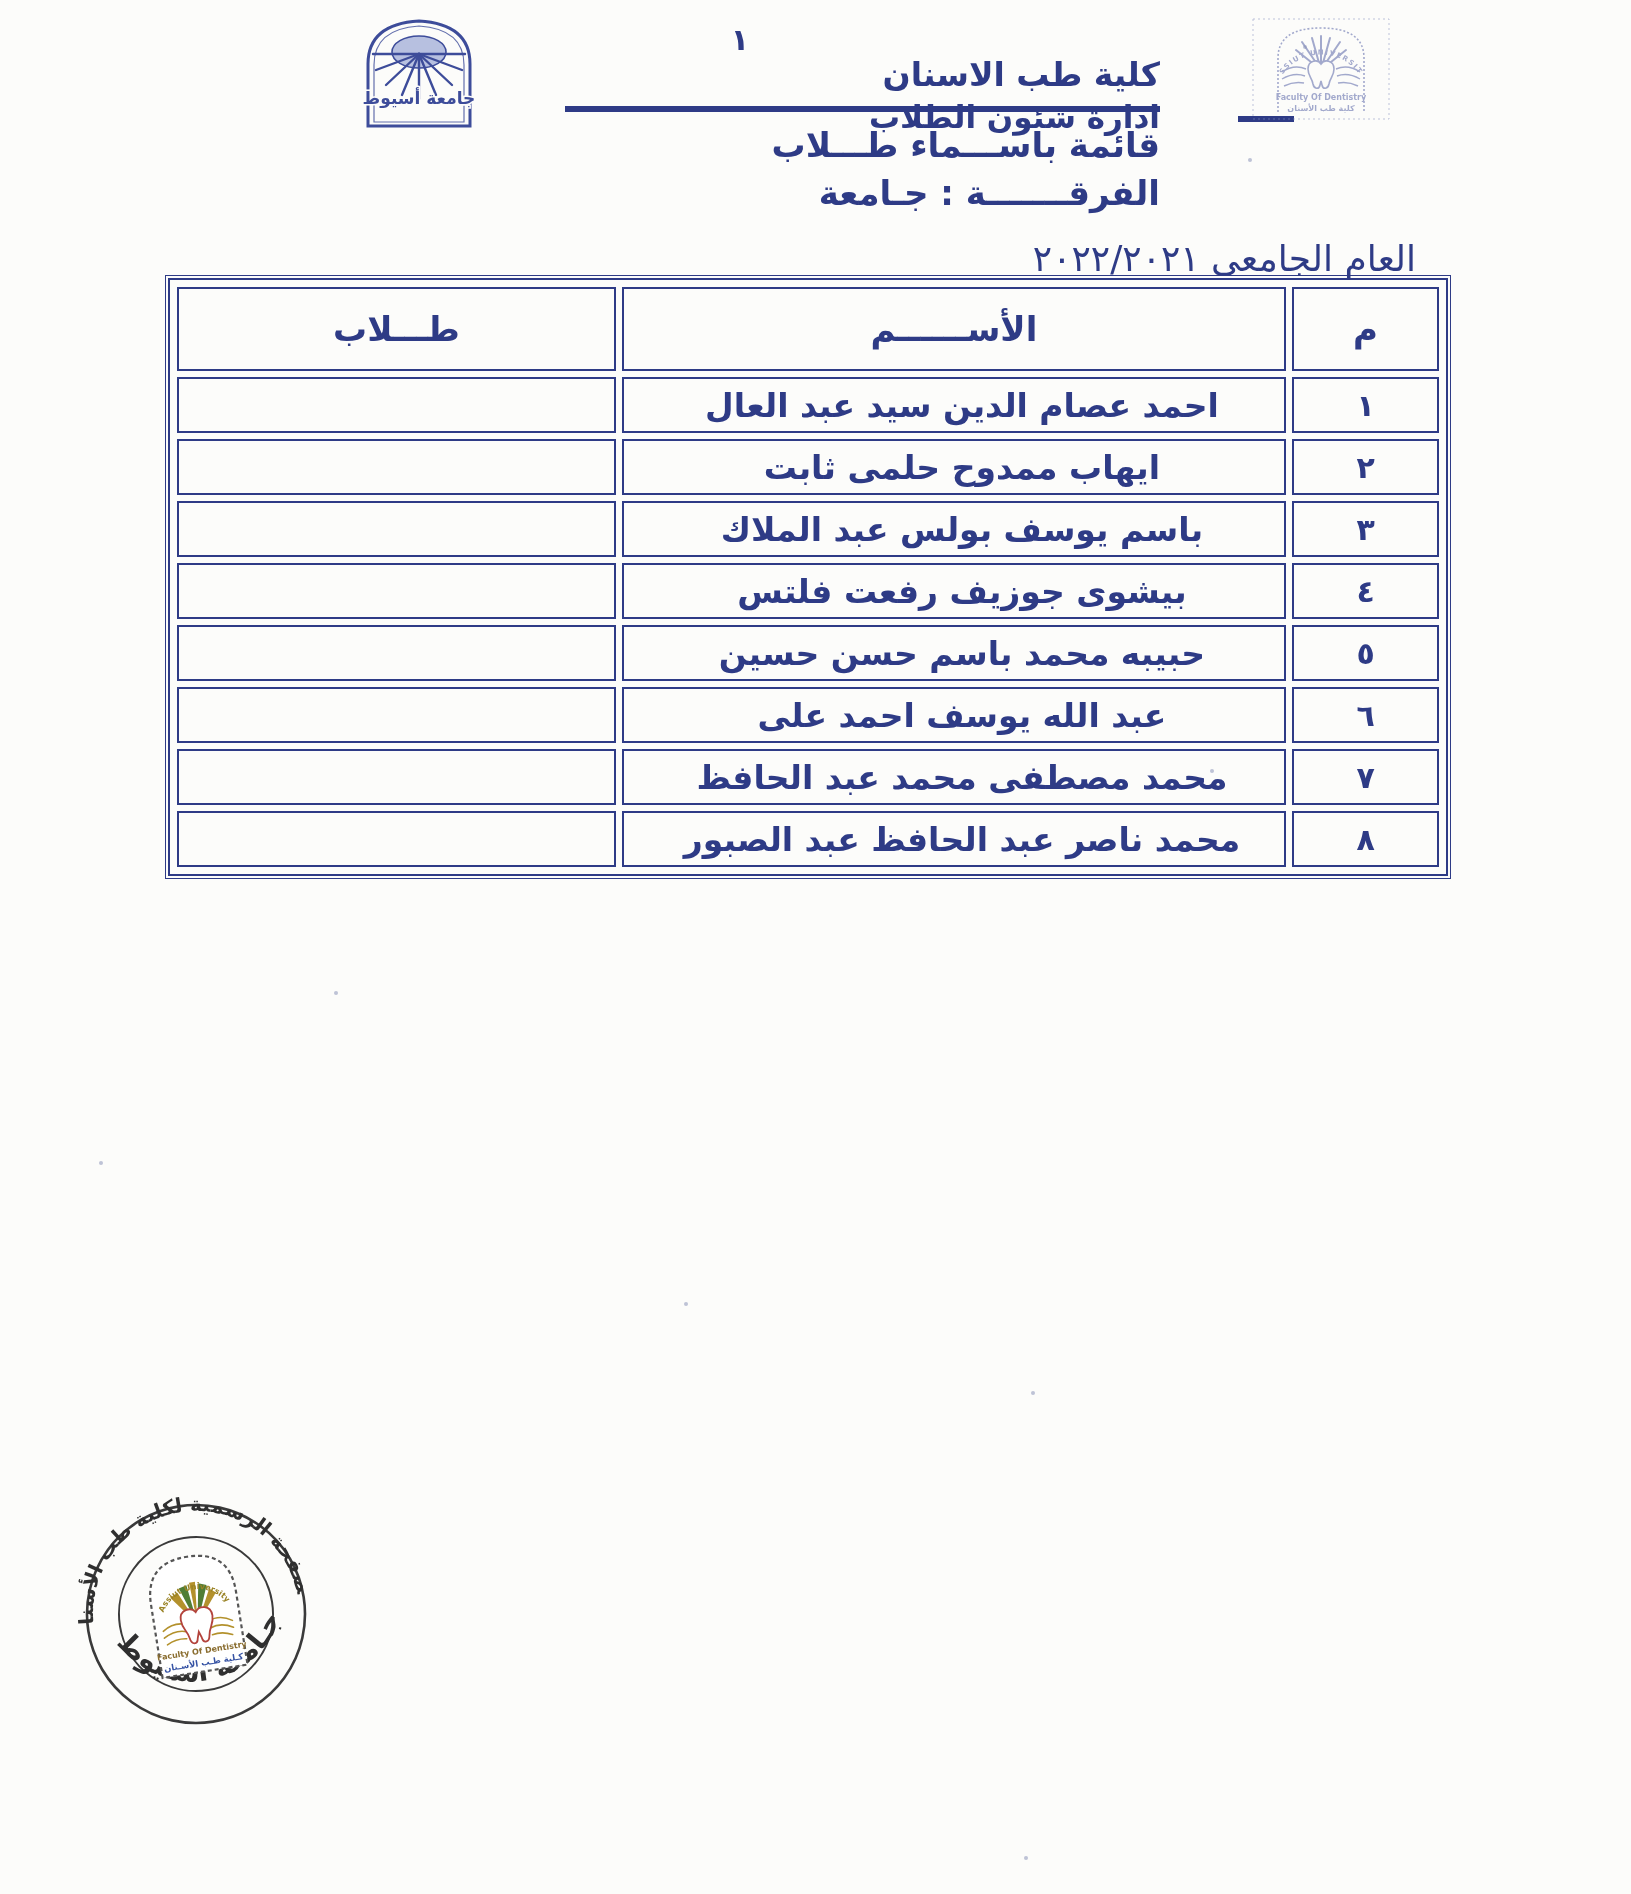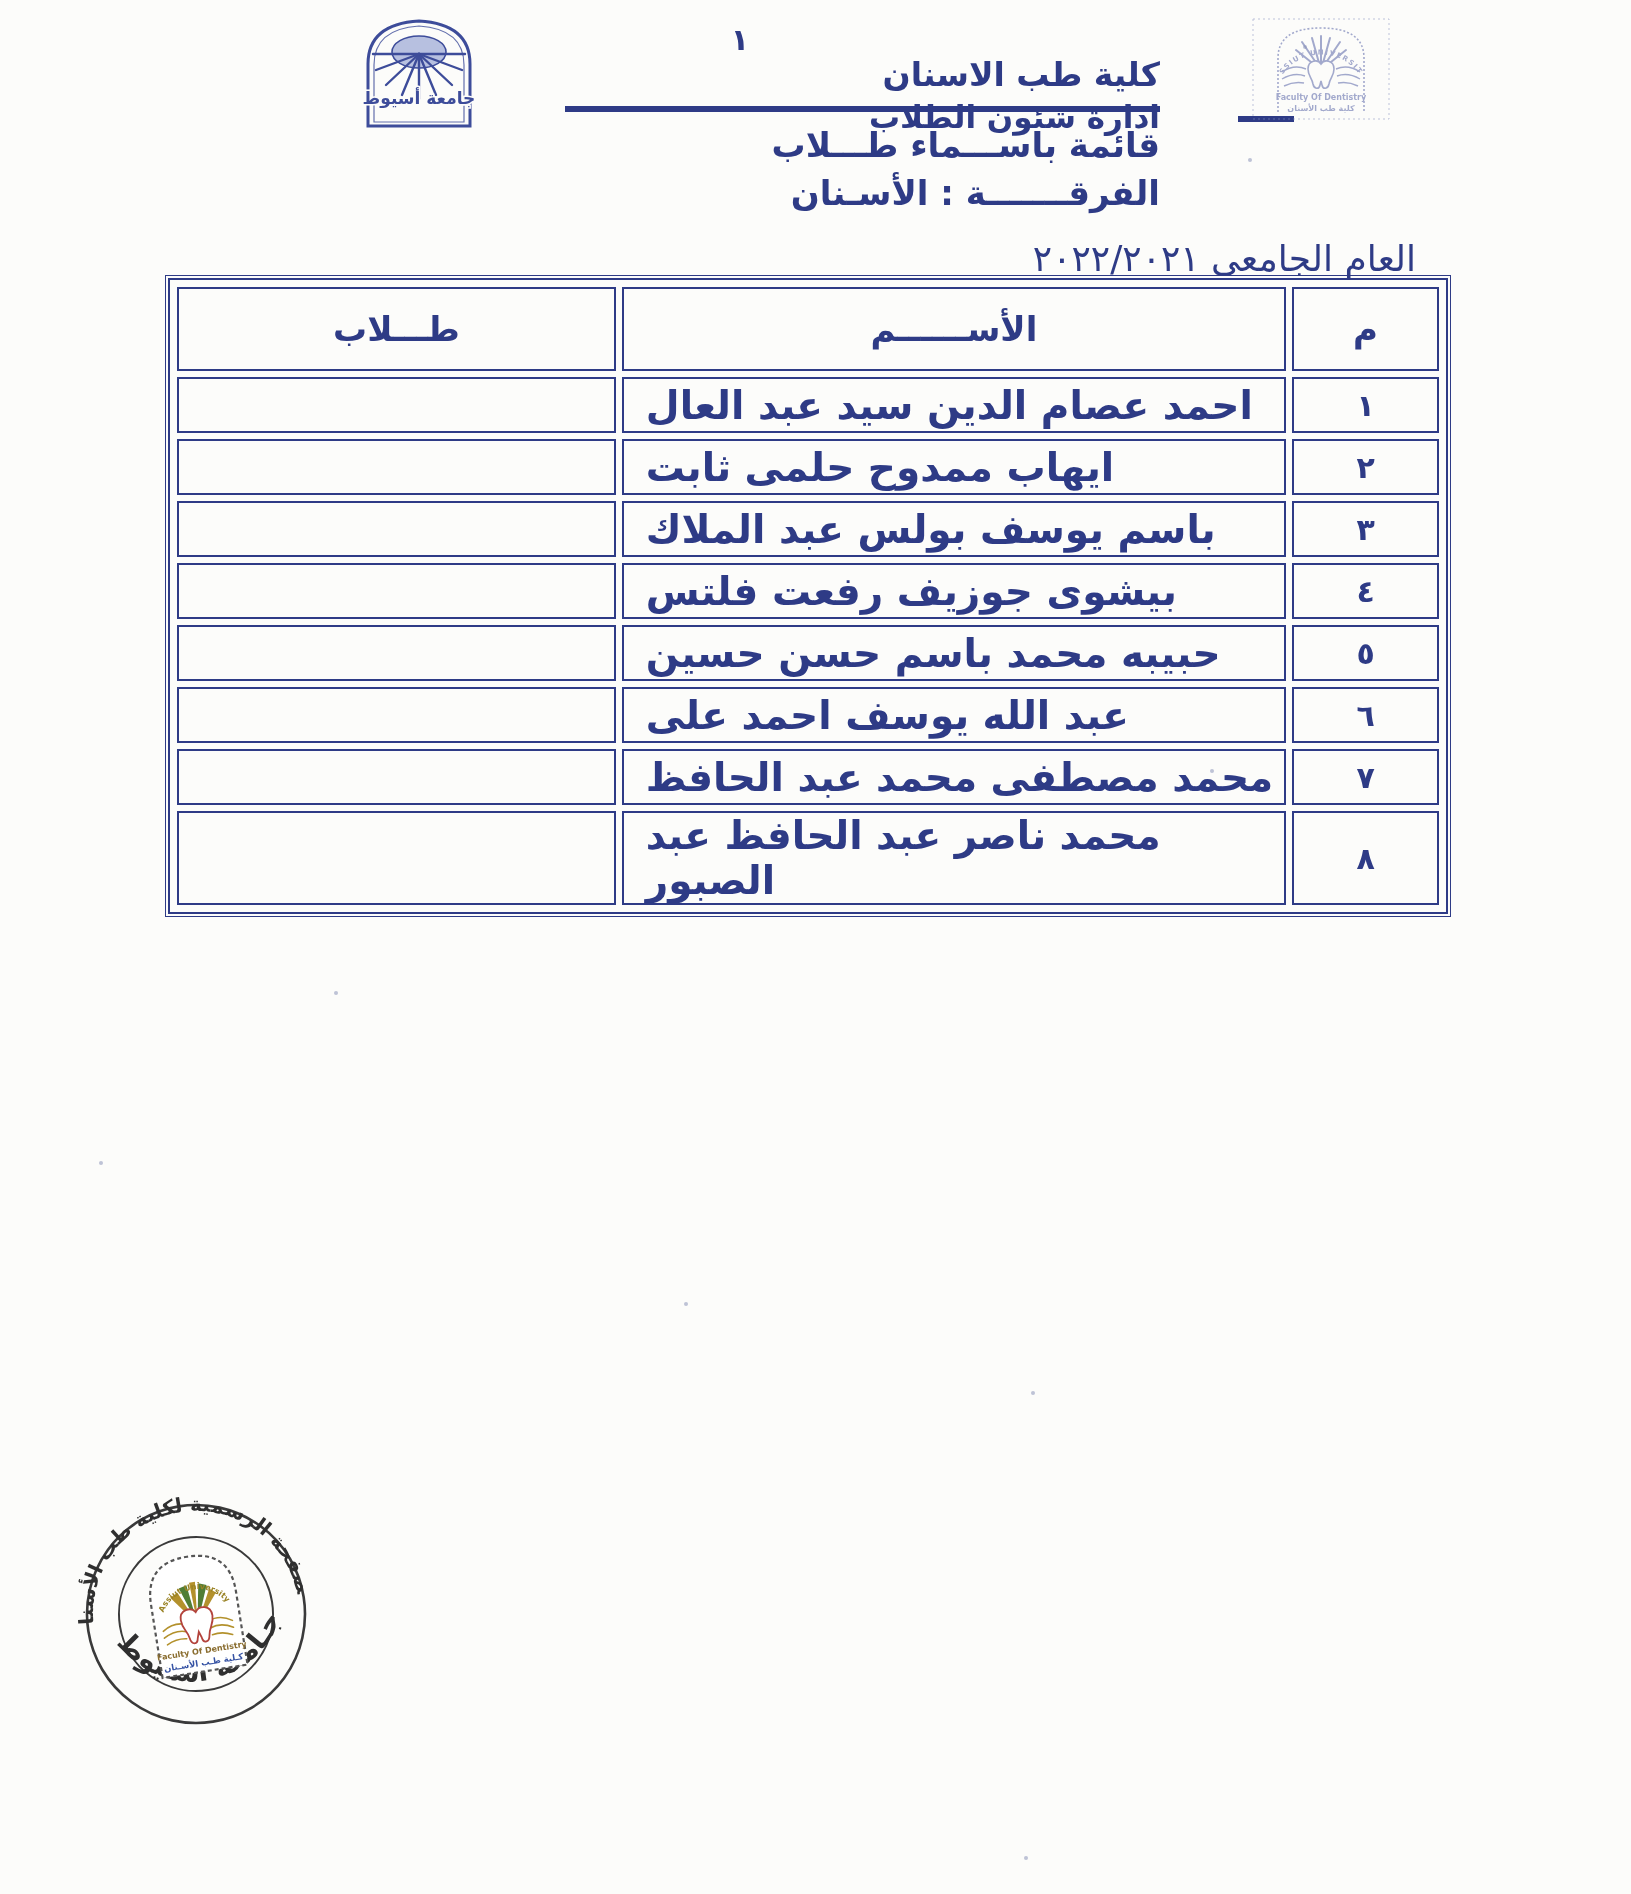--- a/index.html
+++ b/index.html
@@ -74,21 +74,21 @@
     font-weight:bold;
     color:var(--ink);
     background:transparent;
   }
   .list-table th{height:84px;font-size:34px;text-align:center;vertical-align:middle;}
   .list-table td{height:56px;vertical-align:middle;}
   .col-index{width:146px;}
   .col-name{width:660px;}
   .col-notes{width:436px;}
   td.cell-index{text-align:center;font-size:30px;}
-  td.cell-name{text-align:left;font-size:39px;padding-right:6px;padding-left:22px;}
+  td.cell-name{text-align:center;font-size:33px;padding-right:6px;padding-left:22px;}
   td.cell-notes{font-size:26px;}
 
   
   .uni-logo{left:358px;top:12px;}
   .dent-logo{left:1252px;top:18px;opacity:.55;}
   .stamp{left:70px;top:1452px;}
 
   
   .speck{
     width:4px;height:4px;border-radius:50%;
@@ -149,21 +149,21 @@
     <path id="dentArc" d="M 30,58 A 44,40 0 0 1 108,58" fill="none"></path>
     <text font-size="7" letter-spacing="1.5" font-weight="bold" fill="#5a66a8">
       <textPath href="#dentArc" startOffset="50%" text-anchor="middle">ASSIUT UNIVERSITY</textPath>
     </text>
     <text x="69" y="82" text-anchor="middle" font-size="8" font-weight="bold" fill="#5a66a8">Faculty Of Dentistry</text>
     <text x="69" y="93" text-anchor="middle" font-size="8" font-weight="bold" fill="#5a66a8">كلية طب الأسنان</text>
   </svg>
 
   <div class="abs title-block">
     <div class="t1">قائمة باســـماء طـــلاب</div>
-    <div class="t2">الفرقـــــــة : الأسـنان</div>
+    <div class="t2">الفرقـــــــة : جـامعة</div>
   </div>
   <div class="abs year-line">العام الجامعى ٢٠٢٢/٢٠٢١</div>
 
   <div class="abs table-wrap">
     <table class="list-table">
       <colgroup>
         <col class="col-index">
           <col class="col-name">
           <col class="col-notes">
       </colgroup>

